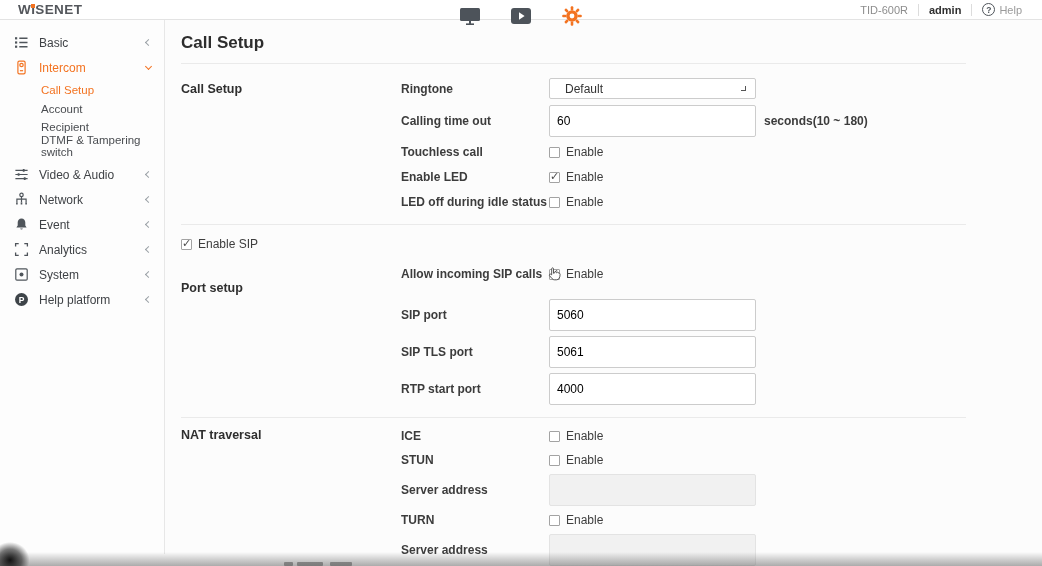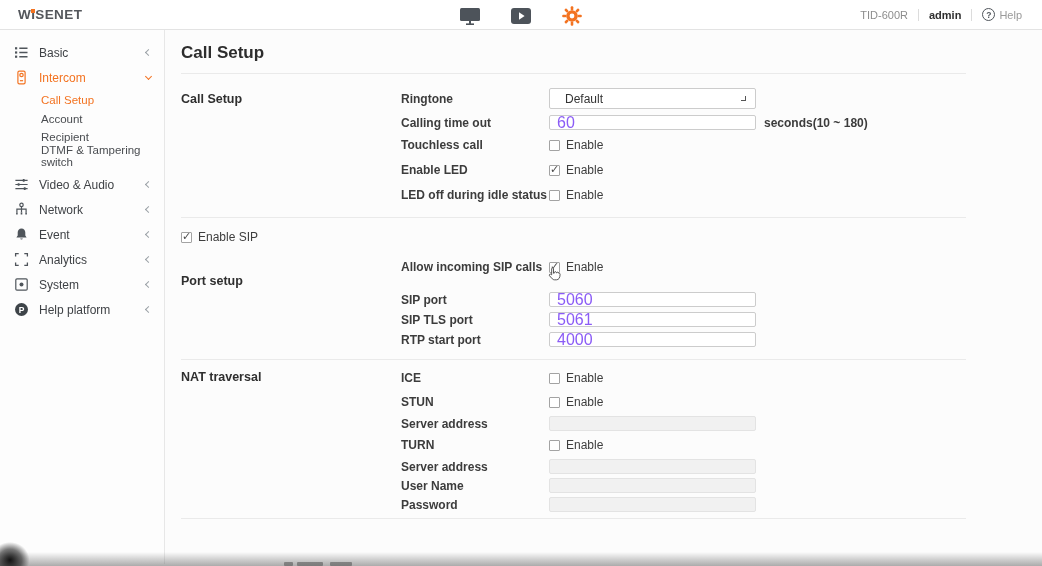--- a/index.html
+++ b/index.html
@@ -1,21 +1,21 @@
 <!DOCTYPE html>
 <html><head>
 <meta charset="utf-8">
 <style>
   * { margin:0; padding:0; box-sizing:border-box; }
   html,body { background:#e9e9e9; }
   body { font-family:"Liberation Sans", sans-serif; }
   .app { position:relative; width:1042px; height:566px; background:#fcfcfc; overflow:hidden; margin:0 auto; }
 
   
-  .topbar { position:relative; height:30px; background:#ffffff; border-bottom:1px solid #e3e3e3;
+  .topbar { position:relative; height:20px; background:#ffffff; border-bottom:1px solid #e3e3e3;
             display:flex; align-items:center; justify-content:space-between; padding:0 20px 0 18px; }
   .logo { position:relative; font-size:13.5px; font-weight:bold; letter-spacing:.4px; color:#54575c; }
   .logo-tick { position:absolute; left:13.2px; top:1.5px; width:3.6px; height:4.6px; background:#f37321; }
   .nav-icons { position:absolute; left:50%; top:0; transform:translateX(-50%); height:32px;
                display:flex; align-items:center; gap:29px; }
   .nav-btn { border:none; background:none; cursor:pointer; display:flex; align-items:center; padding:0; }
   .user-area { display:flex; align-items:center; font-size:11px; color:#8d8d8d; }
   .user-area .sep { width:1px; height:12px; background:#dcdcdc; margin:0 10px; }
   .username { color:#2f2f2f; font-weight:bold; }
   .help-wrap { display:flex; align-items:center; gap:4px; color:#9a9a9a; cursor:pointer; }
@@ -63,22 +63,22 @@
   .frow.r-chk { height:20px; margin-bottom:5px; }
   .frow.r-chk-s { height:18px; margin-bottom:16px; }
   .frow.r-inp-n { margin-bottom:4px; }
   .flabel { width:156px; font-size:12px; font-weight:bold; color:#3c3c3c; flex-shrink:0;padding-left:8px; }
 
   .select { position:relative; width:207px; height:21px; background:#fff; border:1px solid #cccccc;
             border-radius:2px; display:flex; align-items:center; padding:0 22px 0 15px; cursor:pointer; }
   .select .val { font-size:12px; color:#333; }
   .select .chev { position:absolute; right:9px; top:7px; border-color:#555; }
 
-  .tinput { width:207px; height:15px; border:1px solid #cccccc; border-radius:2px; padding:0 7px;
-            font-size:16px; color:#8b5cf6; font-family:"Liberation Sans", sans-serif; background:#fff; }
+  .tinput { width:207px; height:32px; border:1px solid #cccccc; border-radius:2px; padding:0 7px;
+            font-size:12px; color:#000000; font-family:"Liberation Sans", sans-serif; background:#fff; }
   .tinput:disabled { background:#f1f1f1; border-color:#e3e3e3; }
   .suffix { margin-left:8px; font-size:12px; font-weight:bold; color:#3c3c3c; }
 
   .cb-wrap { display:flex; align-items:center; cursor:pointer; }
   .cb { position:relative; width:11px; height:11px; border:1px solid #a3a3a3; border-radius:1px; background:#fff; }
   .cb.checked::after { content:"✓"; position:absolute; left:0; top:-3px; font-size:11px; color:#4b4b4b; }
   .cb-lbl { margin-left:6px; font-size:12px; color:#3e3e3e; }
 
   .sip-row { margin:9px 0 4px; display:flex; align-items:center; height:20px; }
 

